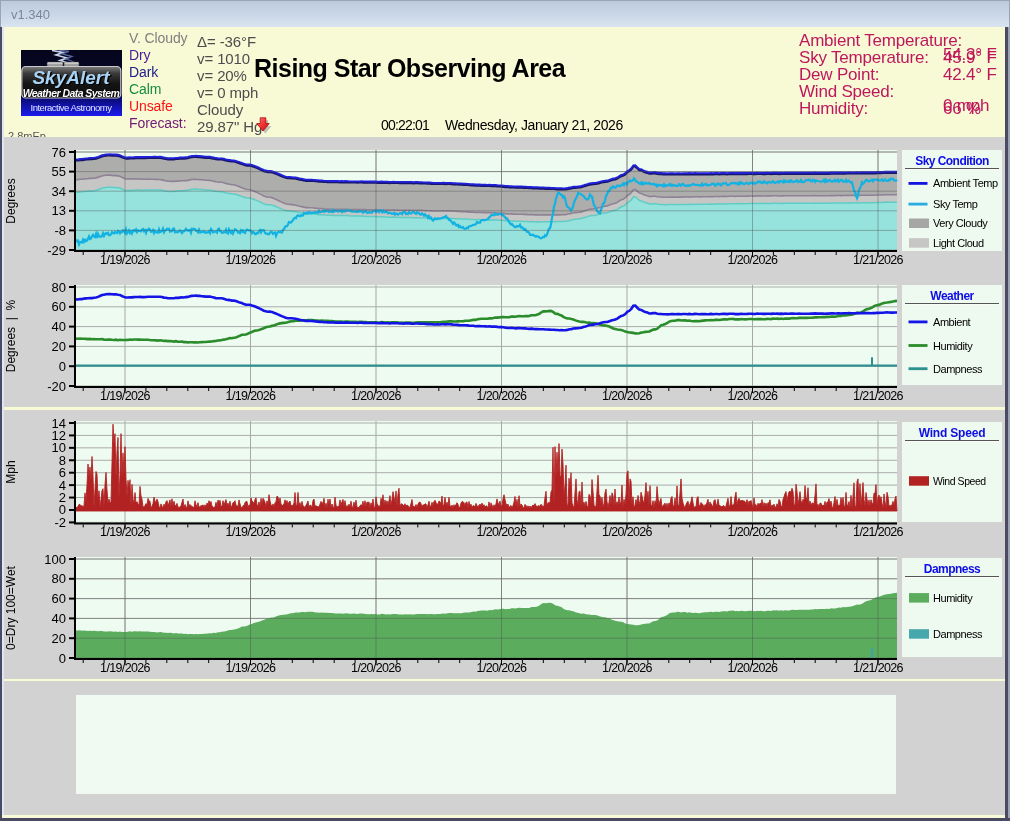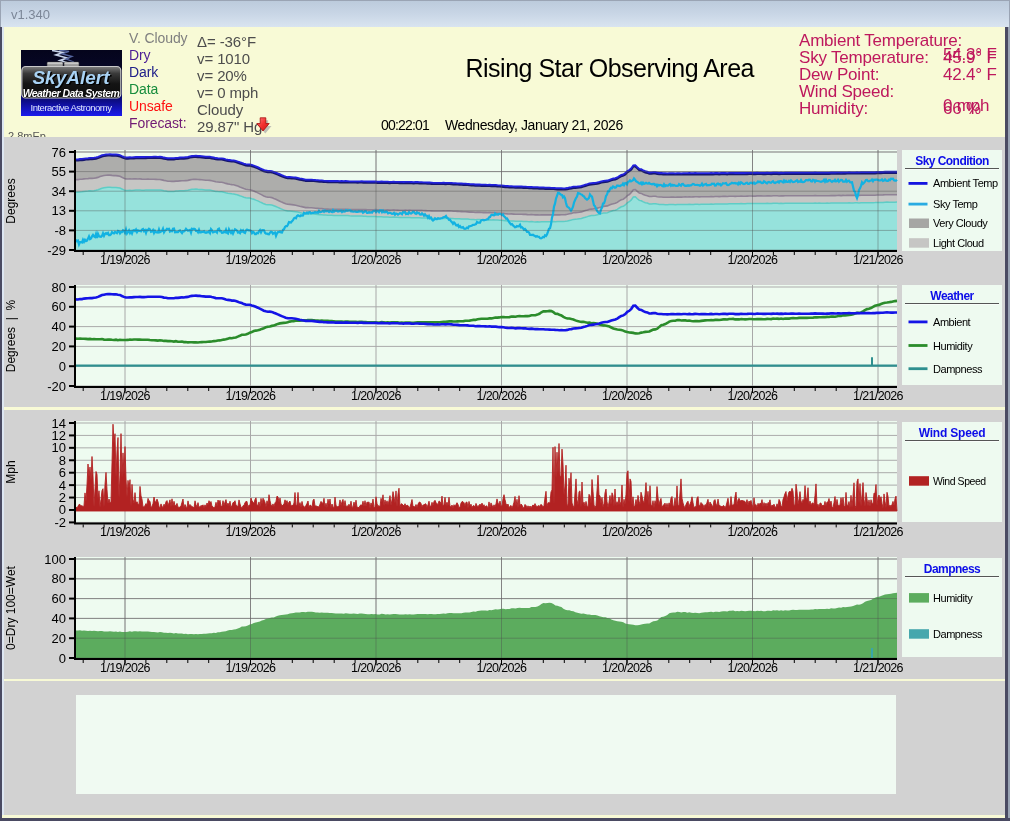--- a/index.html
+++ b/index.html
@@ -51,21 +51,21 @@
 <text x="51.5" y="34.5" font-size="19" font-weight="bold" font-style="italic" fill="#000" text-anchor="middle" font-family="Liberation Sans, sans-serif">SkyAlert</text>
 <text x="50" y="33.5" font-size="19" font-weight="bold" font-style="italic" fill="#a9d3f5" text-anchor="middle" font-family="Liberation Sans, sans-serif">SkyAlert</text>
 <text x="50" y="46.5" font-size="10.5" letter-spacing="-0.55" font-weight="bold" font-style="italic" fill="#ffffff" text-anchor="middle" font-family="Liberation Sans, sans-serif" stroke="#000" stroke-width="0.5" paint-order="stroke">Weather Data System</text>
 <text x="50" y="60.5" font-size="9.5" letter-spacing="-0.5" fill="#dfe8ff" text-anchor="middle" font-family="Liberation Sans, sans-serif">Interactive Astronomy</text>
 </svg>
   </div>
 <div class="abs" style="left:8px;top:131px;font-size:11px;color:#555;line-height:1">2.8mEp</div>
 <div class="abs hdr-status" style="left:129px;top:31.4px;color:#7f7f7f">V. Cloudy</div>
 <div class="abs hdr-status" style="left:129px;top:48.4px;color:#4c1d95">Dry</div>
 <div class="abs hdr-status" style="left:129px;top:65.4px;color:#20208a">Dark</div>
-<div class="abs hdr-status" style="left:129px;top:82.4px;color:#178c3c">Data</div>
+<div class="abs hdr-status" style="left:129px;top:82.4px;color:#178c3c">Calm</div>
 <div class="abs hdr-status" style="left:129px;top:99.4px;color:#ff1111">Unsafe</div>
 <div class="abs hdr-status" style="left:129px;top:116.4px;color:#701a75">Forecast:</div>
 <div class="abs hdr-val" style="left:197px;top:33.7px">Δ= -36°F</div>
 <div class="abs hdr-val" style="left:197px;top:50.7px">v= 1010</div>
 <div class="abs hdr-val" style="left:197px;top:67.7px">v= 20%</div>
 <div class="abs hdr-val" style="left:197px;top:84.7px">v= 0 mph</div>
 <div class="abs hdr-val" style="left:197px;top:101.7px">Cloudy</div>
 <div class="abs hdr-val" style="left:197px;top:118.7px">29.87" Hg</div>
 <div class="abs" style="left:256px;top:117px;width:16px;height:17px">
     <svg width="16" height="17" viewBox="0 0 16 17" xmlns="http://www.w3.org/2000/svg" style="position:absolute;left:0;top:0">
@@ -73,21 +73,21 @@
         <linearGradient id="ar" x1="0" y1="0" x2="1" y2="1">
           <stop offset="0" stop-color="#ff8080"></stop>
           <stop offset="0.45" stop-color="#f53535"></stop>
           <stop offset="1" stop-color="#d01010"></stop>
         </linearGradient>
       </defs>
       <path d="M5.2,1.8 L10.8,1.8 L10.8,7.5 L14.2,7.5 L8,15 L1.8,7.5 L5.2,7.5 Z" fill="#9a9aa0" opacity="0.6" transform="translate(1.3,1.5)"></path>
       <path d="M4.2,0.8 L9.8,0.8 L9.8,6.5 L13.2,6.5 L7,14 L0.8,6.5 L4.2,6.5 Z" fill="url(#ar)" stroke="#a50d0d" stroke-width="0.8"></path>
     </svg>
   </div>
-<div class="abs" style="left:254px;top:55.8px;width:500px;text-align:right;font-size:25px;letter-spacing:-0.5px;font-weight:normal;color:#000;line-height:1">Rising Star Observing Area</div>
+<div class="abs" style="left:254px;top:55.8px;width:500px;text-align:left;font-size:25px;letter-spacing:-0.5px;font-weight:bold;color:#000;line-height:1">Rising Star Observing Area</div>
 <div class="abs" style="left:381px;top:118px;font-size:14px;letter-spacing:-0.8px;color:#000;line-height:1">00:22:01</div>
 <div class="abs" style="left:445px;top:118px;font-size:14px;letter-spacing:-0.4px;color:#000;line-height:1">Wednesday, January 21, 2026</div>
 <div class="abs info-lab" style="left:799px;top:32px">Ambient Temperature:</div>
 <div class="abs info-val" style="left:943px;top:46px">54.3° F</div>
 <div class="abs info-lab" style="left:799px;top:49px">Sky Temperature:</div>
 <div class="abs info-val" style="left:943px;top:49px">45.9° F</div>
 <div class="abs info-lab" style="left:799px;top:66px">Dew Point:</div>
 <div class="abs info-val" style="left:943px;top:66px">42.4° F</div>
 <div class="abs info-lab" style="left:799px;top:83px">Wind Speed:</div>
 <div class="abs info-val" style="left:943px;top:97px">0 mph</div>

